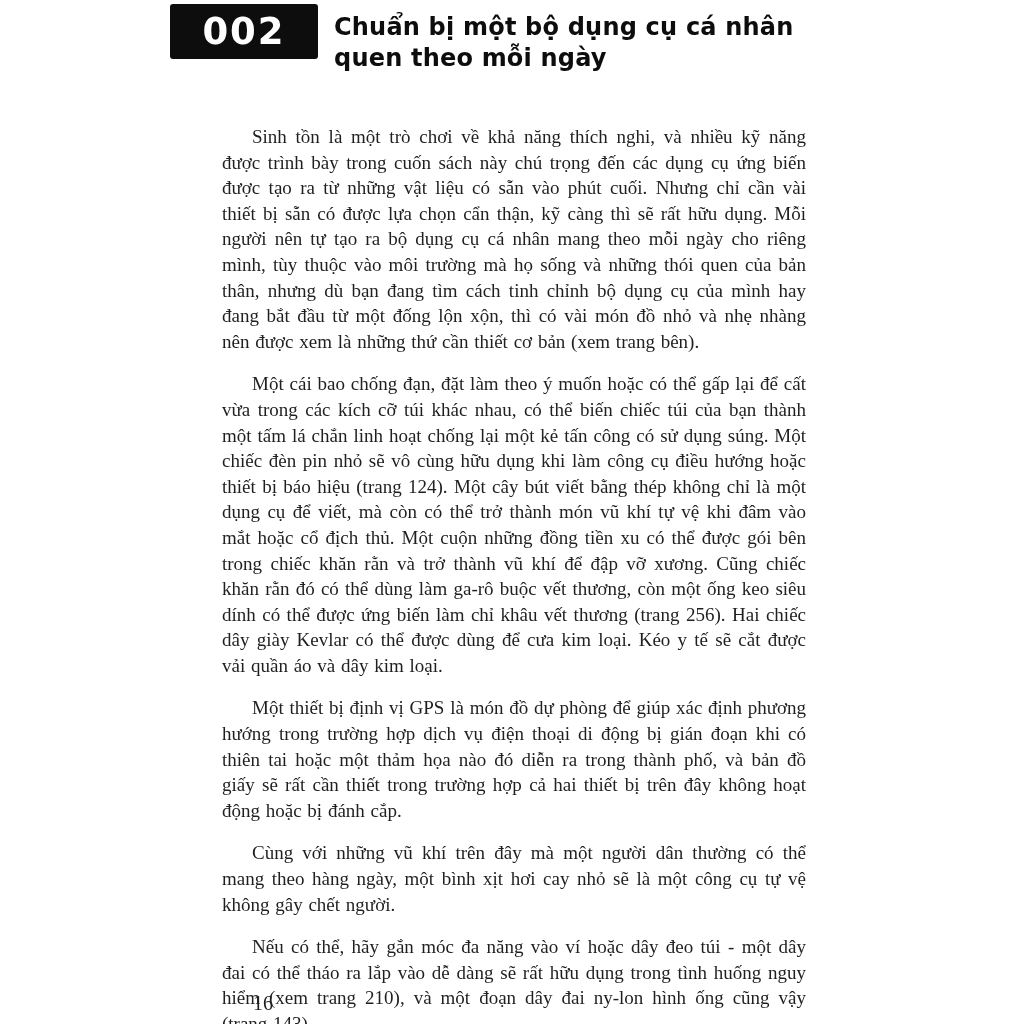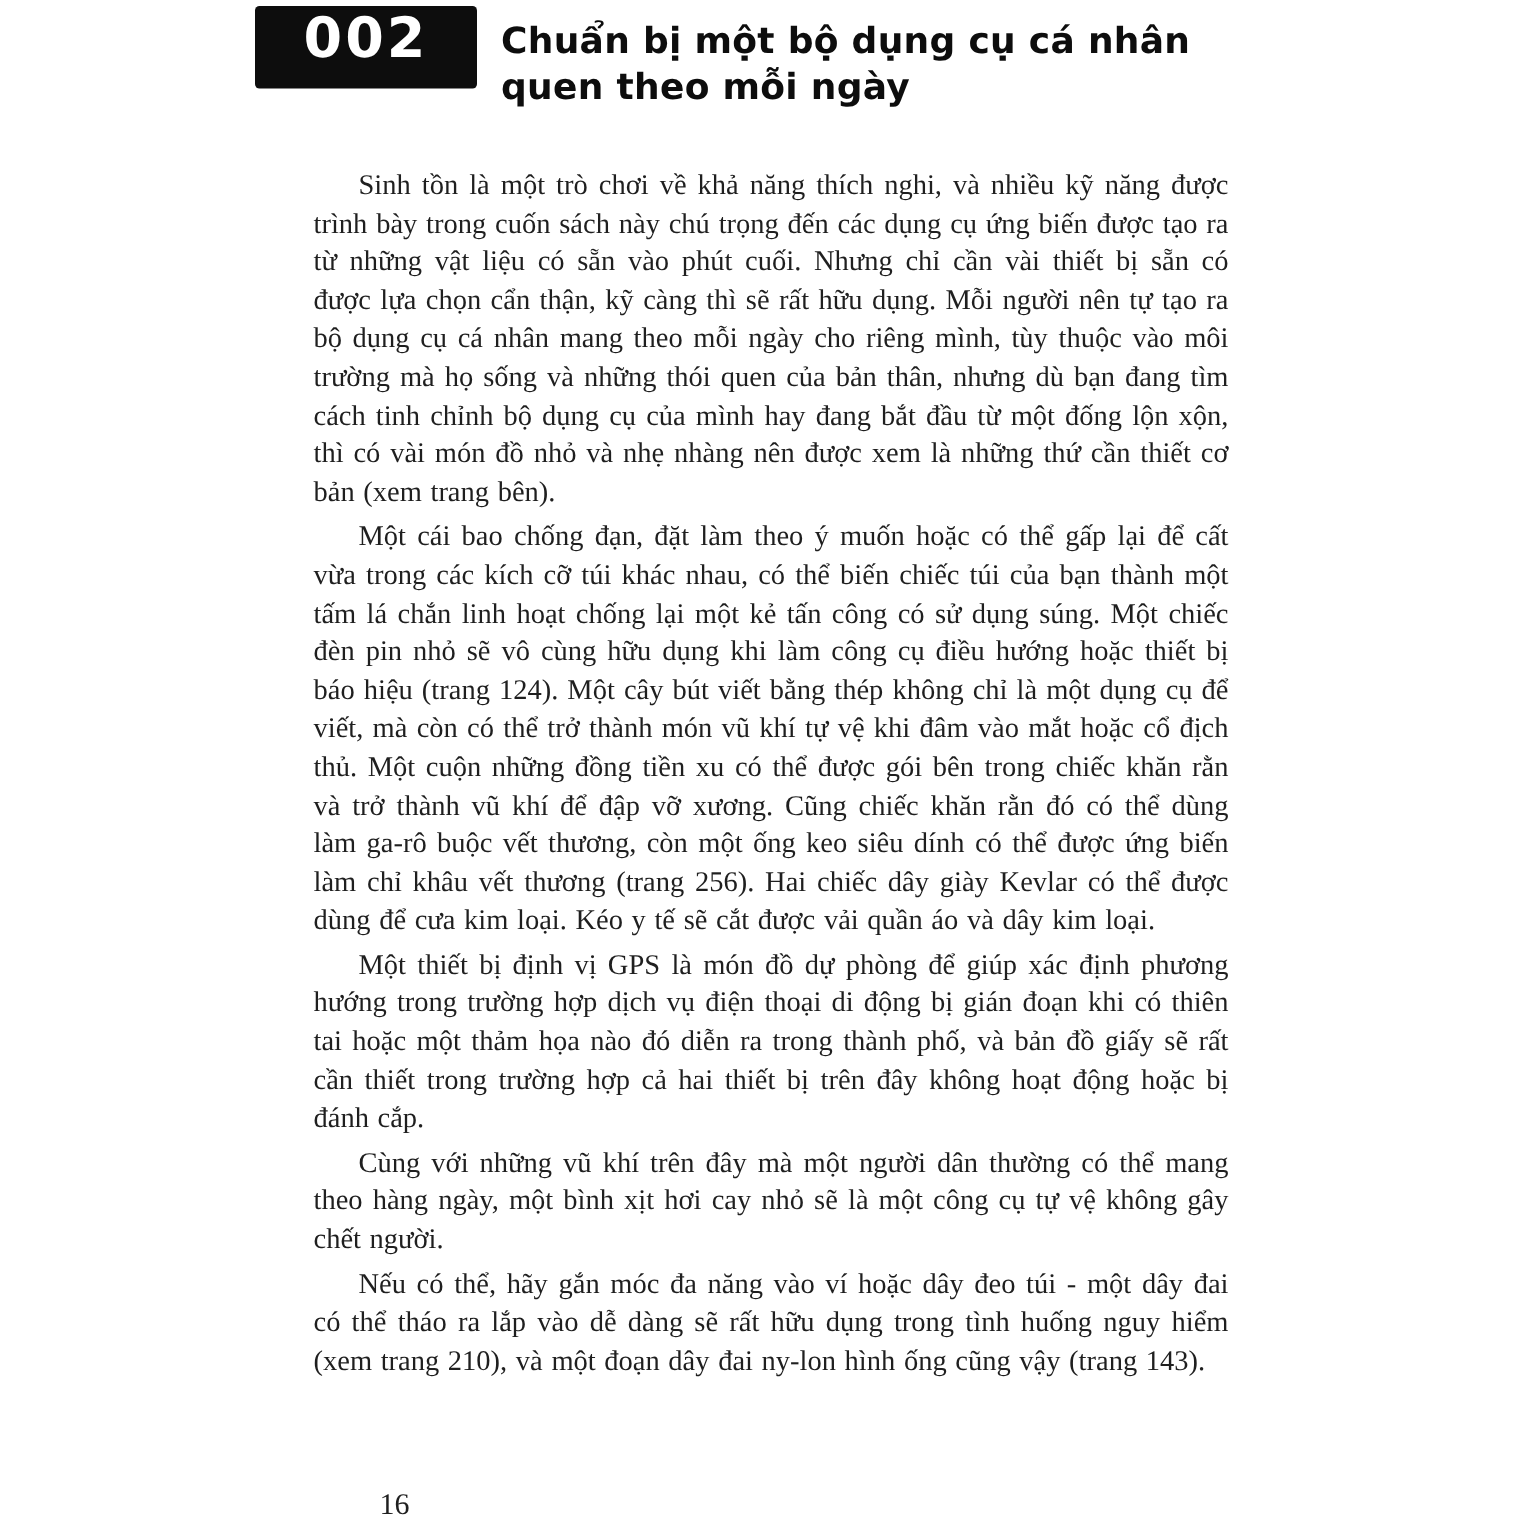--- a/index.html
+++ b/index.html
@@ -25,20 +25,21 @@
   }
   .badge {
     position: absolute;
     left: 170px;
     top: 4px;
     width: 148px;
     height: 55px;
     background: #0d0d0d;
     border-radius: 3px;
     display: flex;
+    align-items: center;
     justify-content: center;
   }
   .badge span {
     color: #ffffff;
     font-family: "DejaVu Sans", sans-serif;
     font-weight: 800;
     font-size: 37px;
     letter-spacing: 2px;
   }
   .title {
@@ -57,21 +58,21 @@
   .body-text {
     position: absolute;
     left: 205px;
     top: 107px;
     width: 618px;
     text-align: justify;
     font-size: 19px;
     line-height: 25.6px;
   }
   .body-text p {
-    margin: 4px;
+    margin: 17px;
     padding: 0;
     text-indent: 30px;
     word-spacing: 1px;
   }
   .page-number {
     position: absolute;
     left: 253px;
     top: 992px;
     font-size: 20px;
     color: #1f1f1f;

